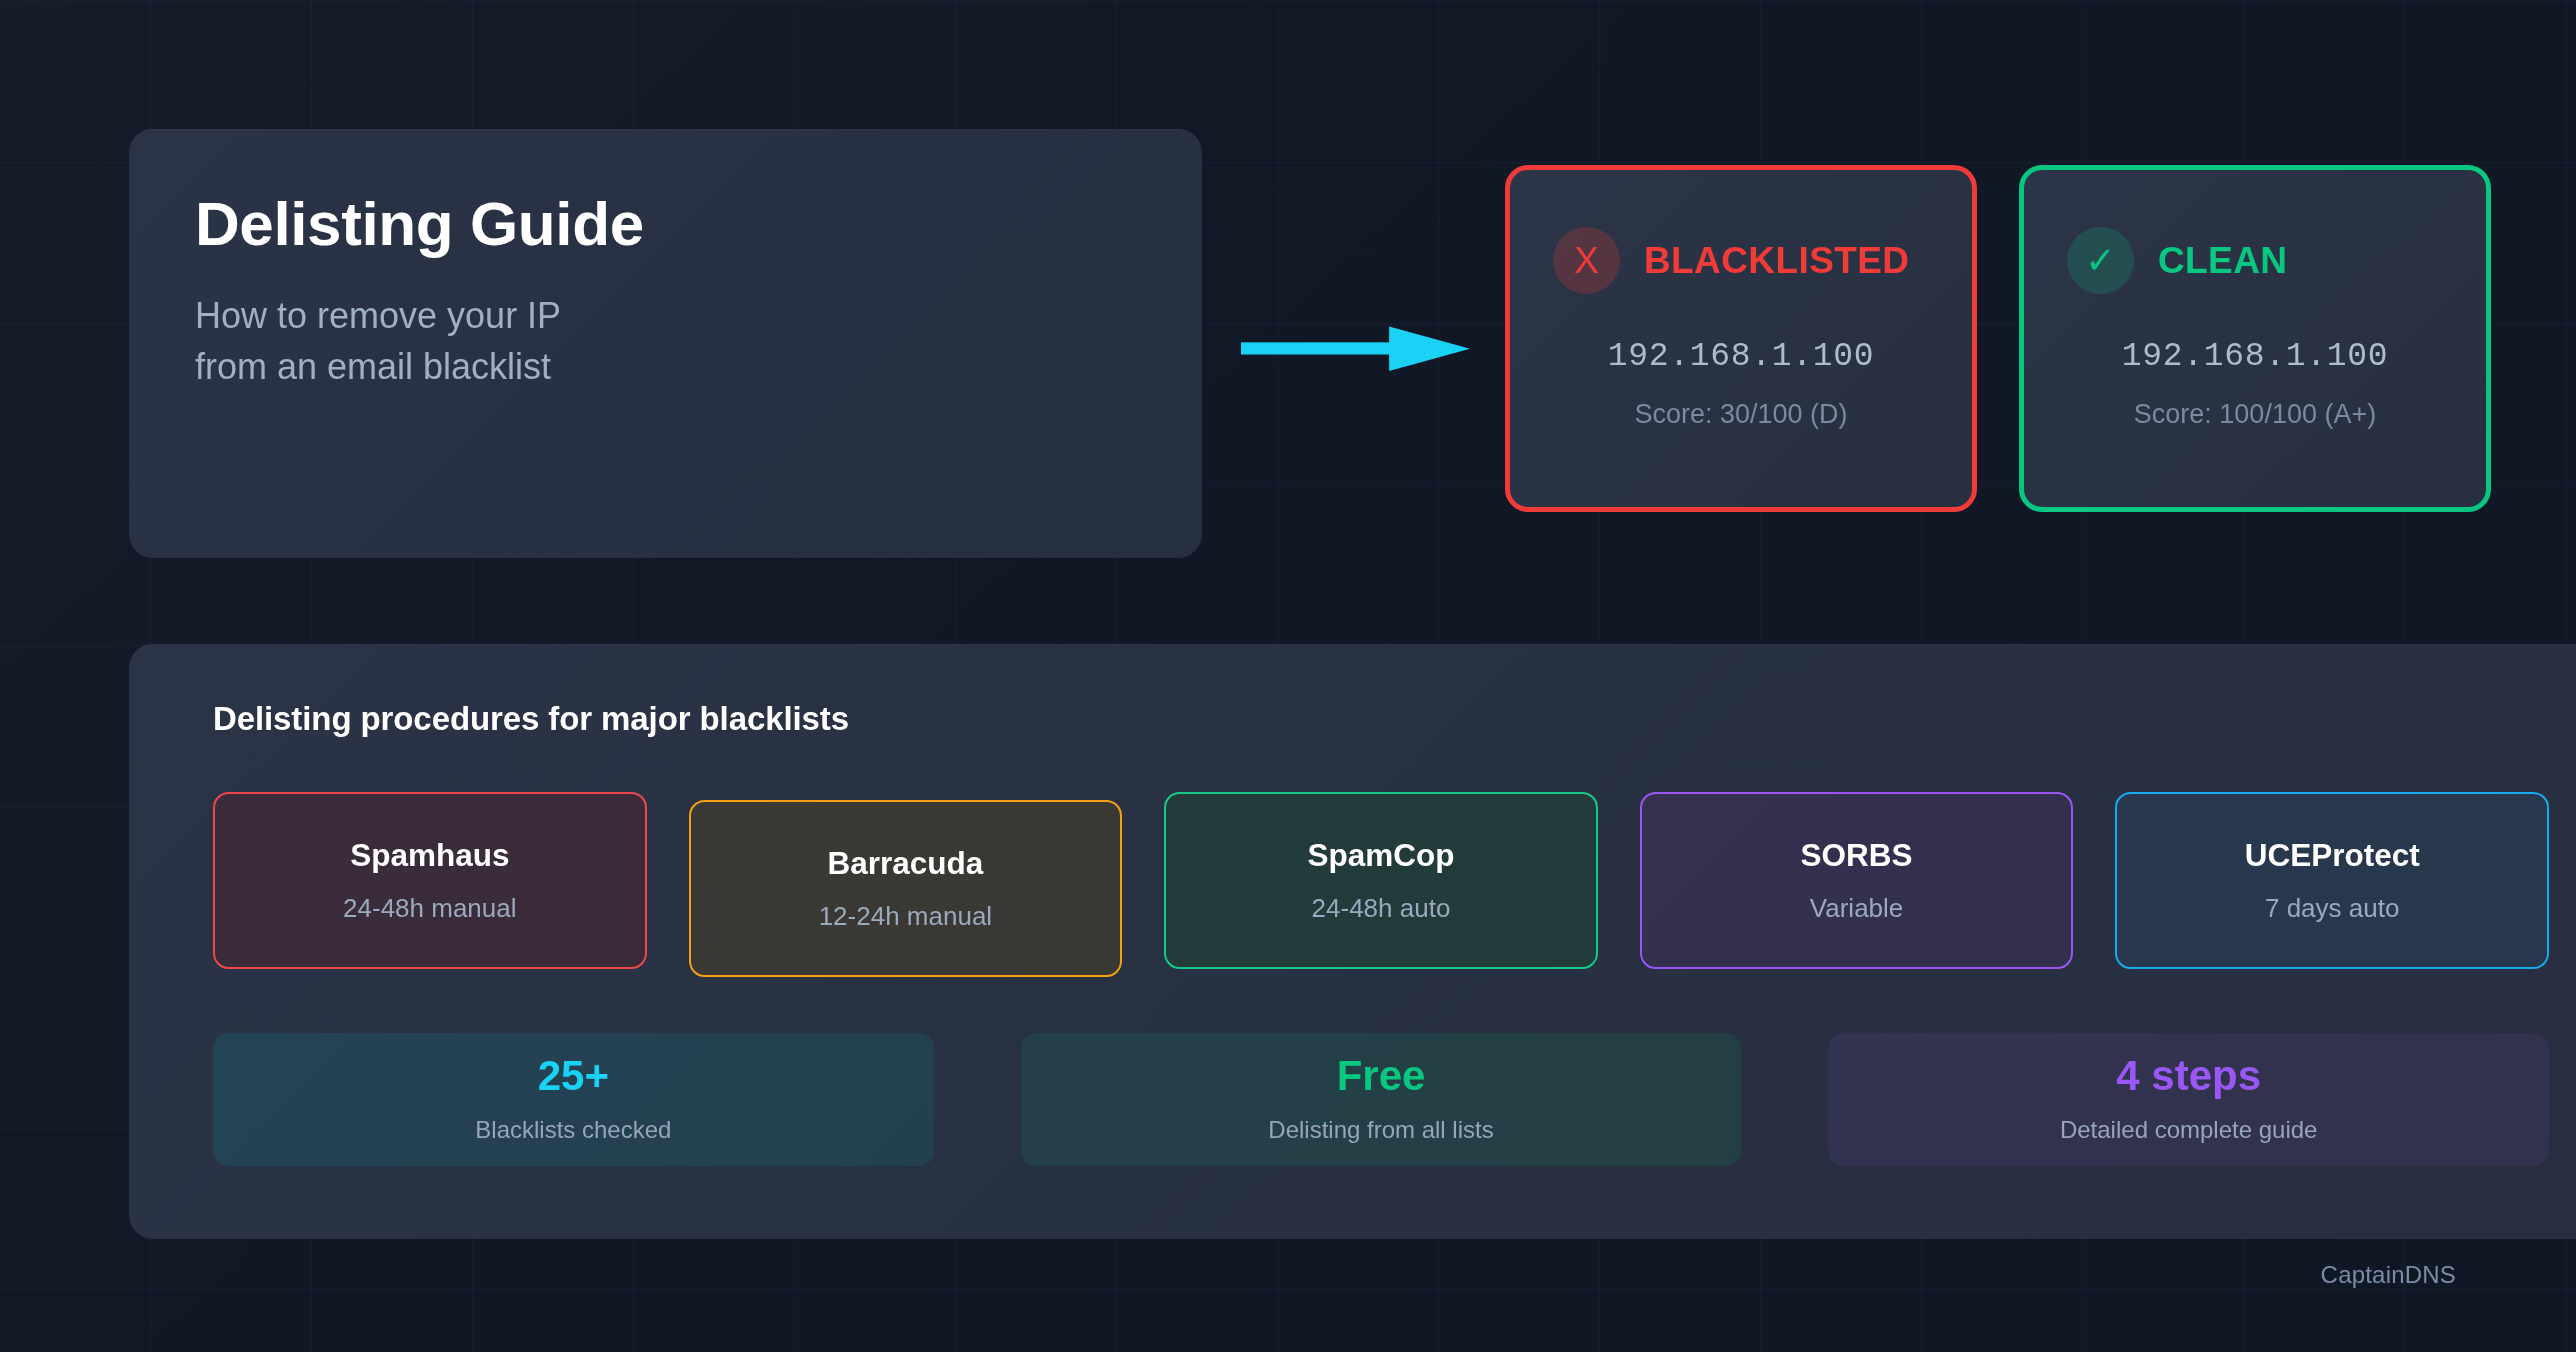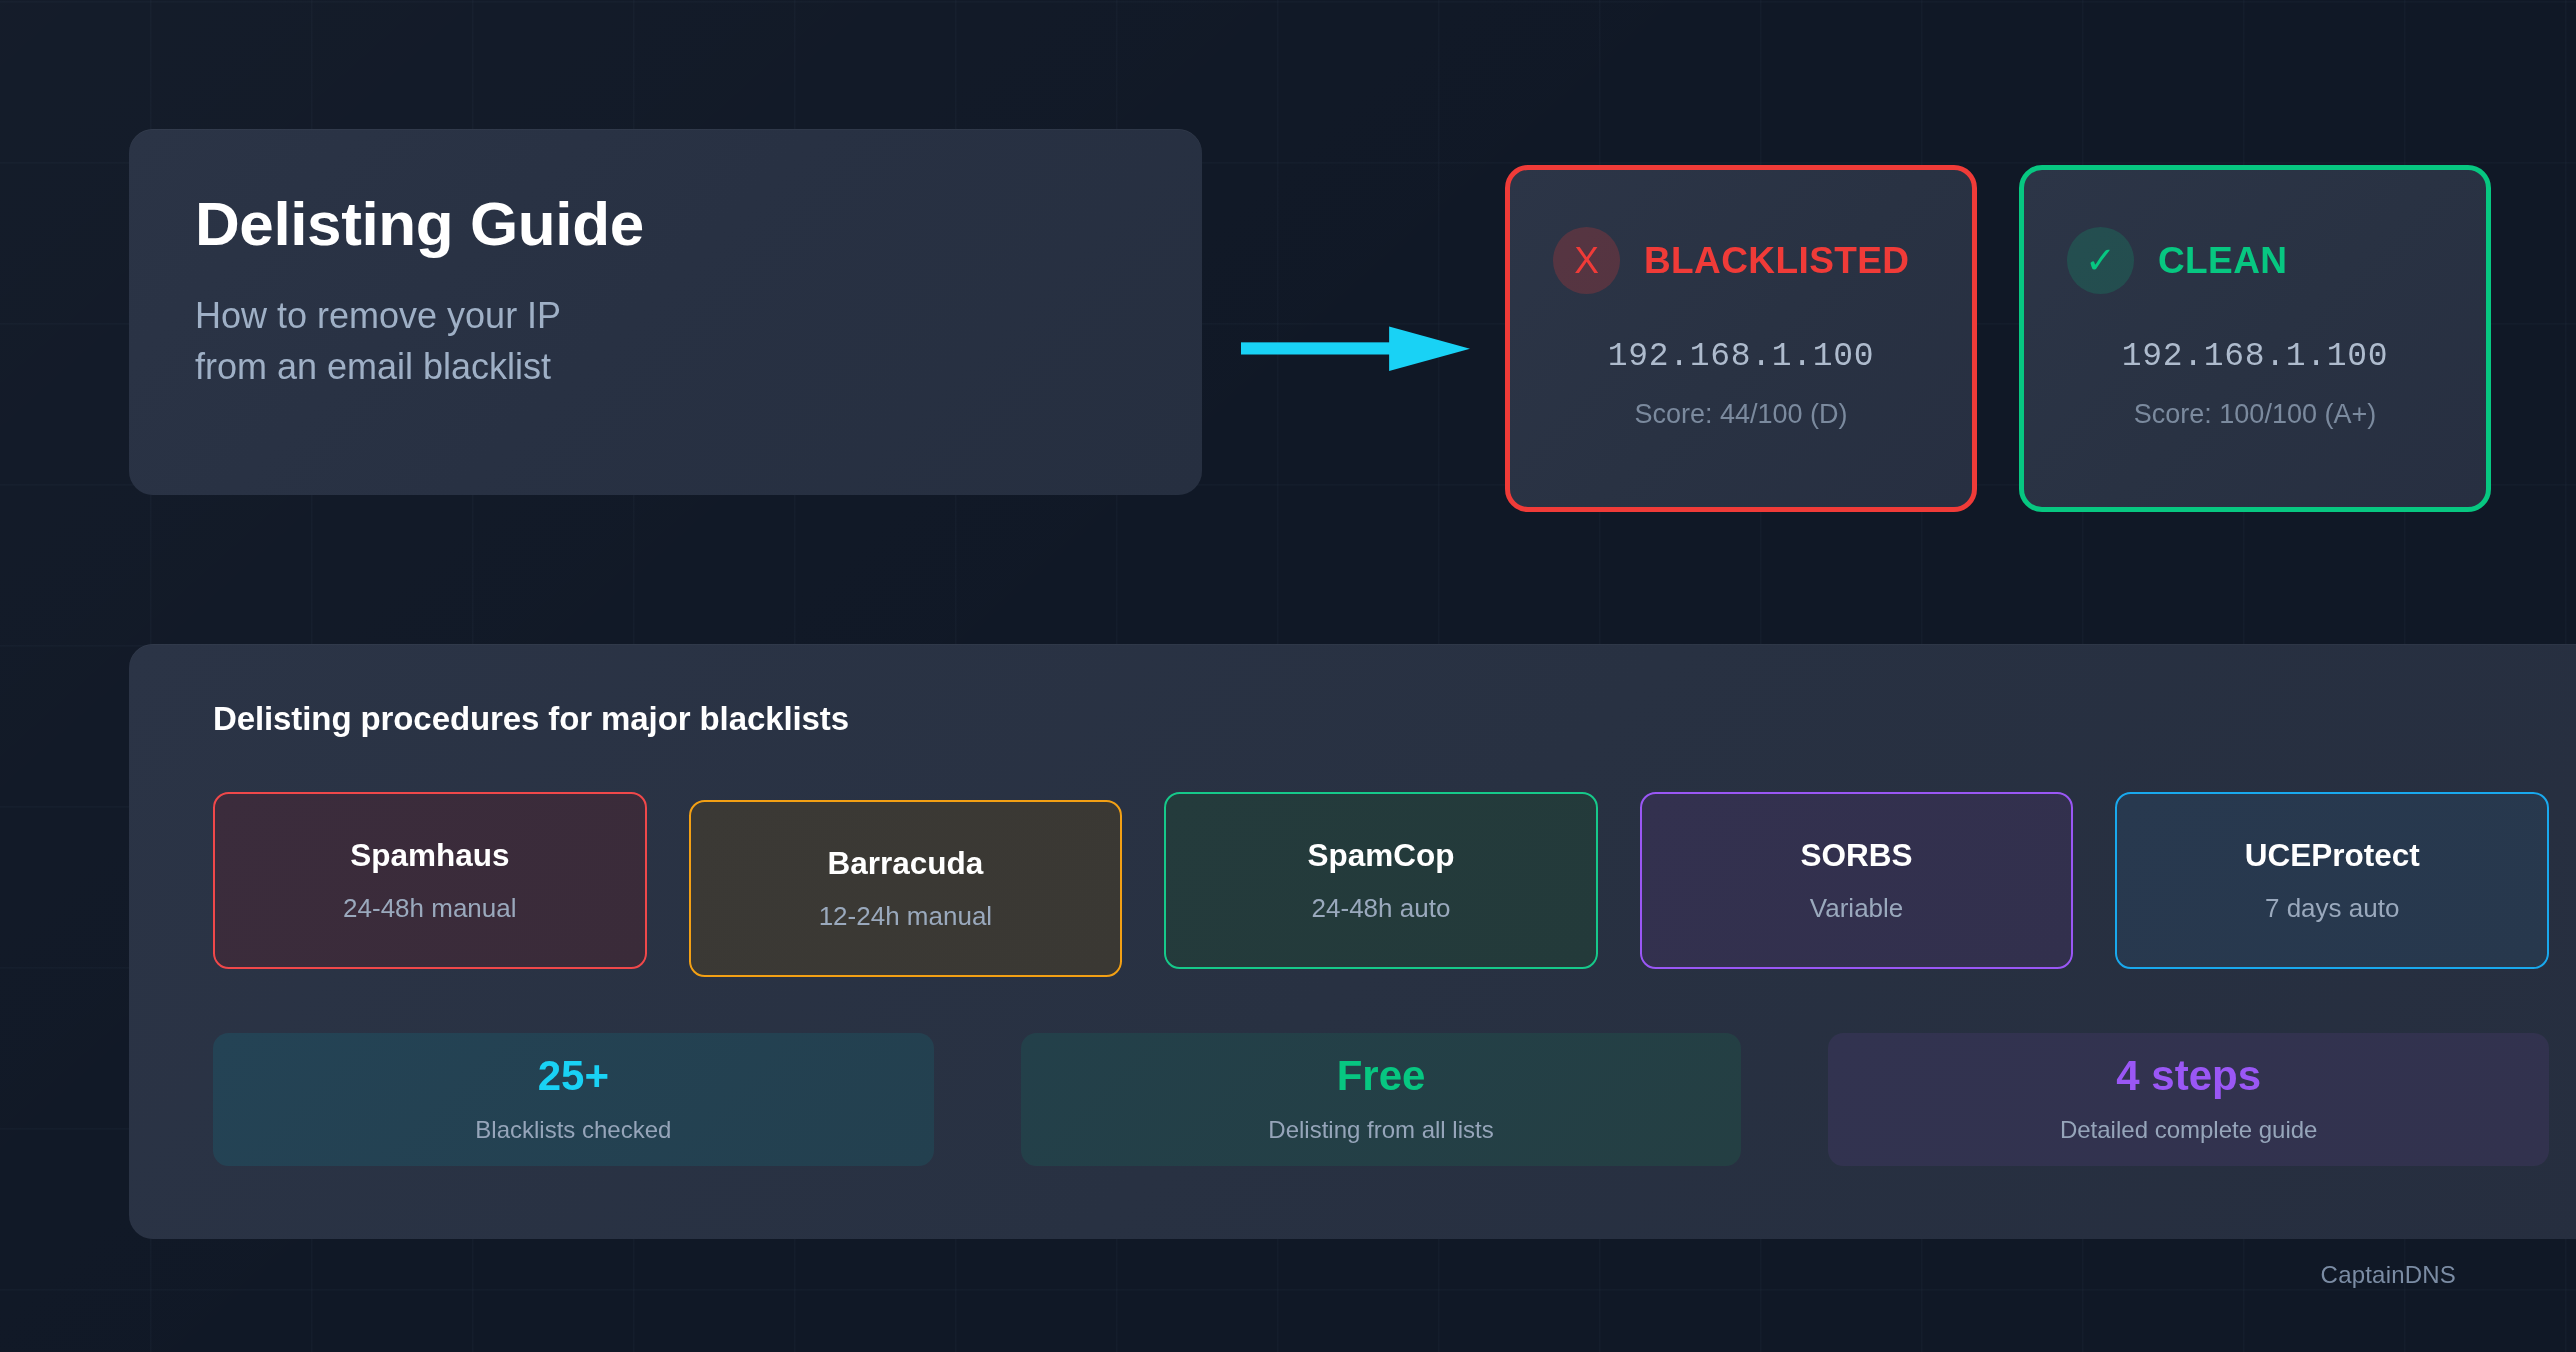--- a/index.html
+++ b/index.html
@@ -23,21 +23,21 @@
     pointer-events:none;
   }
   #bg-sheen{
     position:absolute; inset:0;
     background:linear-gradient(138deg, rgba(255,255,255,0.020) 0%, rgba(255,255,255,0.0) 46%, rgba(255,255,255,0.0) 100%);
     pointer-events:none;
   }
 
   
   #hero-card{
-    position:absolute; left:129px; top:129px; width:1073px; height:366px;
+    position:absolute; left:129px; top:129px; width:1073px; height:429px;
     border-radius:24px;
     background:linear-gradient(135deg, #2b3446 0%, #283143 48%, #262f40 100%);
     box-shadow:inset 0 0.7px 0 rgba(255,255,255,0.05);
     padding:52px 66px;
   }
   #hero-title{
     font-size:62px; font-weight:bold; color:#ffffff;
     letter-spacing:-0.4px; line-height:1.05;
     margin-top:10px;
   }
@@ -158,21 +158,21 @@
     <polygon points="207,16 320,47 207,78" fill="#19D2F5"></polygon>
   </svg>
 </div>
 
 <section class="status-card" id="status-card-blacklisted">
   <div class="status-head">
     <span class="status-badge-circle" id="badge-circle-blacklisted">X</span>
     <span class="status-label" id="status-label-blacklisted">BLACKLISTED</span>
   </div>
   <div class="status-ip">192.168.1.100</div>
-  <div class="status-score">Score: 44/100 (D)</div>
+  <div class="status-score">Score: 30/100 (D)</div>
 </section>
 
 <section class="status-card" id="status-card-clean">
   <div class="status-head">
     <span class="status-badge-circle" id="badge-circle-clean">✓</span>
     <span class="status-label" id="status-label-clean">CLEAN</span>
   </div>
   <div class="status-ip">192.168.1.100</div>
   <div class="status-score">Score: 100/100 (A+)</div>
 </section>

